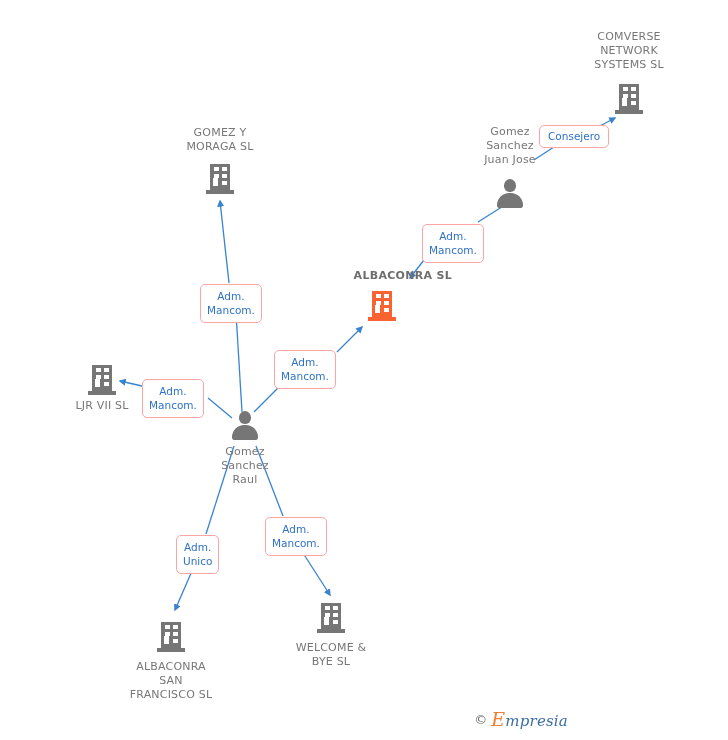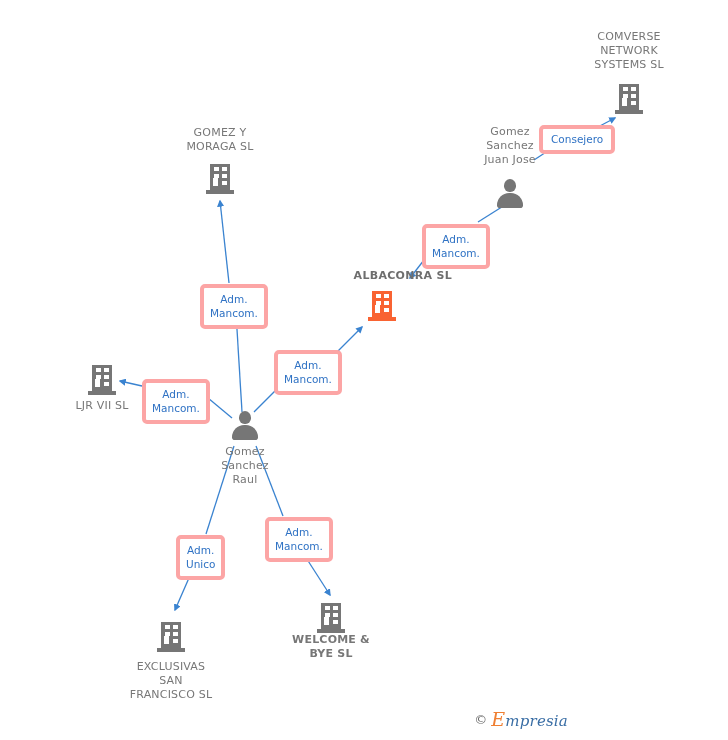--- a/index.html
+++ b/index.html
@@ -58,21 +58,21 @@
   .psn .body{
     position:absolute;left:0;top:14px;width:26px;height:15px;
     background:#767676;
     border-radius:13px 13px 3px 3px;
   }
 
   
   .elabel{
     position:absolute;
     box-sizing:border-box;
-    border:4px solid #fca5a5;
+    border:1px solid #fca5a5;
     border-radius:5px;
     background:#ffffff;
     color:#2f72c4;
     font-size:10.5px;
     line-height:14px;
     text-align:center;
     padding:4px 6px 5px 6px;
     white-space:pre-line;
     font-family:"DejaVu Sans", sans-serif;
   }
@@ -201,39 +201,39 @@
         <div class="body"></div>
         <div class="win" style="left:8px;top:3px;"></div>
         <div class="win" style="left:16px;top:3px;"></div>
         <div class="win" style="left:8px;top:10px;"></div>
         <div class="win" style="left:16px;top:10px;"></div>
         <div class="win" style="left:16px;top:17px;"></div>
         <div class="door"></div>
         <div class="base"></div>
       </div>
     </div>
-    <div class="node-label" style="top:38px;">EXCLUSIVAS
+    <div class="node-label" style="top:38px;">ALBACONRA
 SAN
 FRANCISCO  SL</div>
   </div>
 
   <div class="node company" style="left:331px;top:603px;width:0;height:0;">
     <div class="icon-wrap" style="top:0;">
       <div class="bld">
         <div class="body"></div>
         <div class="win" style="left:8px;top:3px;"></div>
         <div class="win" style="left:16px;top:3px;"></div>
         <div class="win" style="left:8px;top:10px;"></div>
         <div class="win" style="left:16px;top:10px;"></div>
         <div class="win" style="left:16px;top:17px;"></div>
         <div class="door"></div>
         <div class="base"></div>
       </div>
     </div>
-    <div class="node-label" style="top:30px;font-weight:bold;">WELCOME &amp;
+    <div class="node-label" style="top:38px;">WELCOME &amp;
 BYE SL</div>
   </div>
 
   <div class="node person" style="left:510px;top:125px;width:0;height:0;">
     <div class="node-label" style="top:0;">Gomez
 Sanchez
 Juan Jose</div>
     <div class="icon-wrap" style="top:54px;">
       <div class="psn">
           <div class="head"></div>

